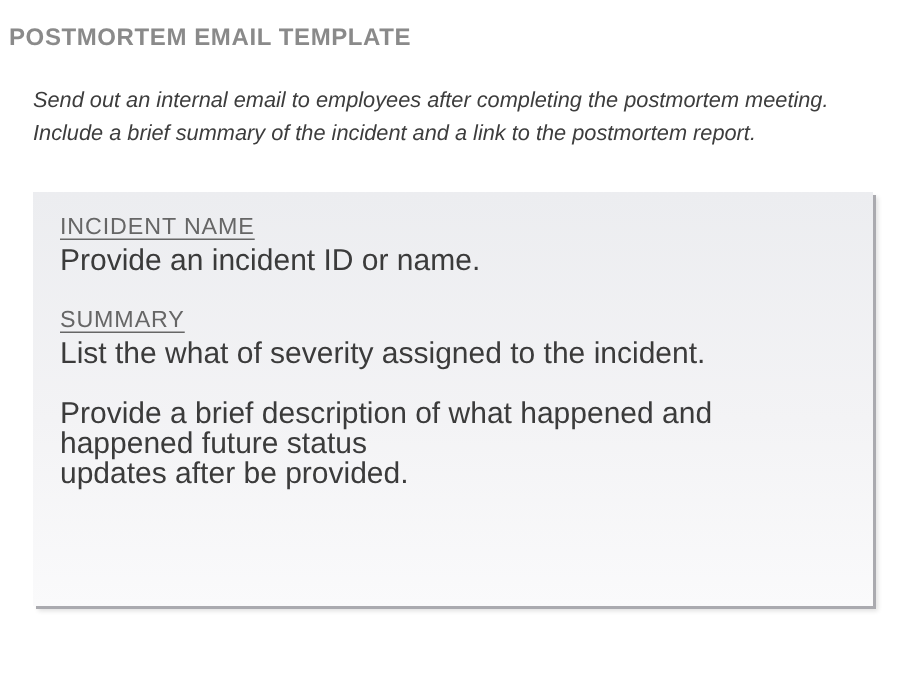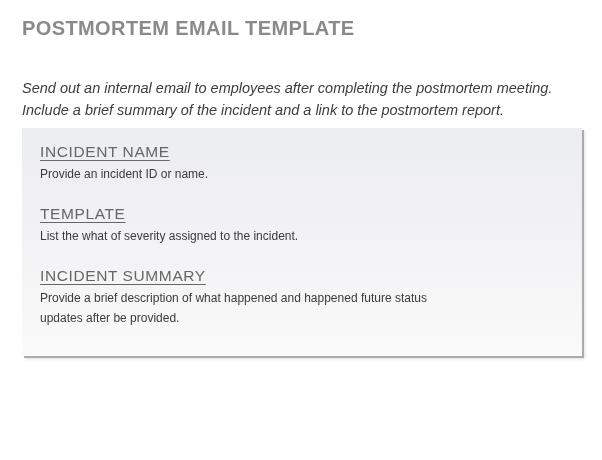--- a/index.html
+++ b/index.html
@@ -8,64 +8,64 @@
     width: 602px;
     height: 460px;
     position: relative;
     overflow: hidden;
     font-family: "Liberation Sans", sans-serif;
   }
   .page { position: absolute; inset: 0; }
 
   .page-title {
     position: absolute;
-    left: 22px;
+    left: 6px;
     top: 17px;
-    font-size: 20px;
+    font-size: 16px;
     font-weight: bold;
     letter-spacing: 0.4px;
     color: #8a8a8a;
   }
 
   .intro {
     position: absolute;
     left: 22px;
-    top: 77px;
+    top: 56px;
     font-size: 14.5px;
     font-style: italic;
     color: #3d3d3d;
     line-height: 22px;
   }
 
   .card {
     position: absolute;
     left: 22px;
     top: 128px;
     width: 560px;
-    height: 228px;
+    height: 276px;
     padding: 14px 18px 0 18px;
     background: linear-gradient(180deg, #ecedf0 0%, #f3f3f5 55%, #fafafb 100%);
     box-shadow: 2px 2px 0 0 #aaaaaf, 3px 3px 3px rgba(0,0,0,0.12);
   }
 
   .section { margin-bottom: 20px; }
 
   .sec-heading {
     font-size: 15.5px;
     line-height: 20px;
     color: #666666;
     letter-spacing: 0.6px;
     text-decoration: underline;
     text-decoration-thickness: 1px;
     text-underline-offset: 3px;
     margin-bottom: 2px;
   }
 
   .sec-line {
-    font-size: 12px;
+    font-size: 20px;
     line-height: 20px;
     color: #3b3b3b;
   }
 </style>
 </head>
 <body>
 
 <div class="page">
 
   <h1 class="page-title">POSTMORTEM EMAIL TEMPLATE</h1>
@@ -77,26 +77,25 @@
 
   <div class="card">
 
     <div class="section">
       <div class="sec-heading">INCIDENT NAME</div>
       <div class="sec-line">Provide an incident ID or name.</div>
       <div class="sec-line"></div>
     </div>
 
     <div class="section">
-      <div class="sec-heading">TEMPLATE</div>
+      <div class="sec-heading">SUMMARY</div>
       <div class="sec-line">List the what of severity assigned to the incident.</div>
       <div class="sec-line"></div>
     </div>
 
     <div class="section">
-      <div class="sec-heading">INCIDENT SUMMARY</div>
       <div class="sec-line">Provide a brief description of what happened and happened future status</div>
       <div class="sec-line">updates after be provided.</div>
     </div>
 
 
   </div>
 </div>
 
 </body></html>

